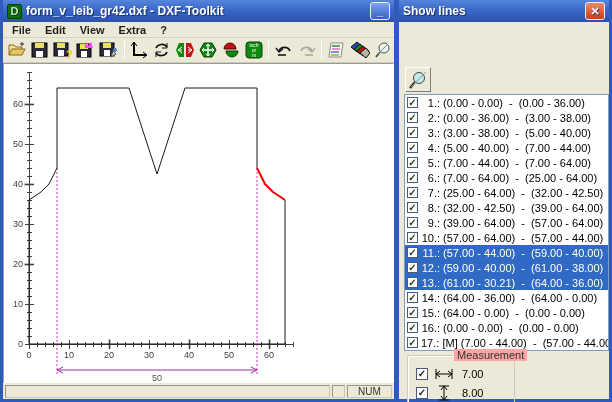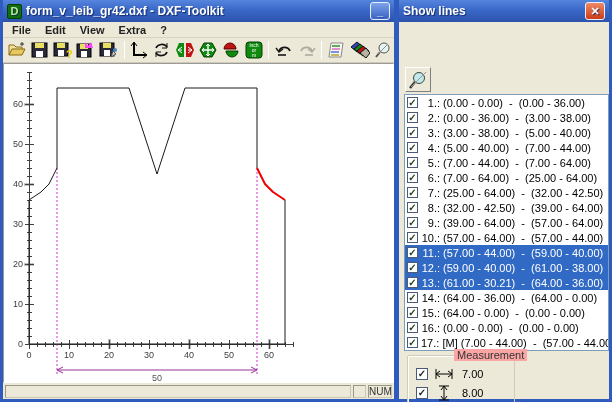--- a/index.html
+++ b/index.html
@@ -16,21 +16,21 @@
   .menubar { height:16px; flex:0 0 16px; display:flex; align-items:center; font-size:11px; color:#222; border-bottom:1px solid #d8d4c0; padding-left:2px; }
   .menu-item { padding:1px 7px;font-weight:bold; }
   .toolbar { height:25px; flex:0 0 25px; display:flex; align-items:center; padding-left:3px; border-bottom:1px solid #cfcbb8; }
   .tb-btn { width:23px; height:22px; display:flex; align-items:center; justify-content:center; border:1px solid transparent; }
   .tb-sep { width:1px; height:18px; background:#b8b4a0; margin:0 3px; border-right:1px solid #fff; }
   .tb-btn.disabled svg { opacity:.95; }
   .canvas { flex:1; background:#fff; border:1px solid #9a9a9a; border-right-color:#fff; border-bottom-color:#fff; margin:0; position:relative; overflow:hidden; }
   .statusbar { height:16px; flex:0 0 16px; display:flex; align-items:center; font-size:10px; color:#333; padding:1px 2px; gap:2px; }
   .sb-main { flex:1; height:13px; border:1px solid #cac6b2; border-top-color:#9a9684; border-left-color:#9a9684; }
   .sb-pane { width:13px; height:13px; border:1px solid #cac6b2; border-top-color:#9a9684; border-left-color:#9a9684; }
-  .sb-num { width:24px; height:13px; border:1px solid #cac6b2; border-top-color:#9a9684; border-left-color:#9a9684; text-align:center; line-height:11px; }
+  .sb-num { width:45px; height:13px; border:1px solid #cac6b2; border-top-color:#9a9684; border-left-color:#9a9684; text-align:center; line-height:11px; }
   .dlg-body { flex:1; position:relative; background:#ece9d8; }
   .dlg-tool-btn { position:absolute; left:6px; top:5px; width:26px; height:25px; background:#ece9d8; border:1px solid #fff; border-right-color:#808080; border-bottom-color:#808080; display:flex; align-items:center; justify-content:center; }
   .lines-list { position:absolute; left:5px; top:32px; width:205px; height:257px; background:#fff; border:1px solid #7f9db9; border-top-color:#7f9db9; overflow:hidden; font-size:11px; }
   .list-row { height:15px; display:flex; align-items:center; white-space:pre; color:#000; padding-left:2px; }
   .list-row.sel { background:#316ac5; color:#fff; }
   .cbx { width:11px; height:11px; background:#fff; border:1px solid #4a5a78; flex:0 0 11px; margin-right:3px; font-size:10px; line-height:9px; text-align:center; color:#1d3d1d; font-weight:bold; }
   .num { display:inline-block; width:19px; text-align:right; }
   .groupbox { position:absolute; left:8px; top:293px; width:108px; height:78px; border:1px solid #d0cdb4; border-radius:2px; box-shadow:inset 1px 1px 0 #fff; }
   .groupbox-label { position:absolute; left:6px; top:-7px; background:#fca5a5; padding:0 3px; font-size:11px; color:#333;margin-left:40px; }
   .m-row { position:absolute; display:flex; align-items:center; font-size:11px; color:#000; }

